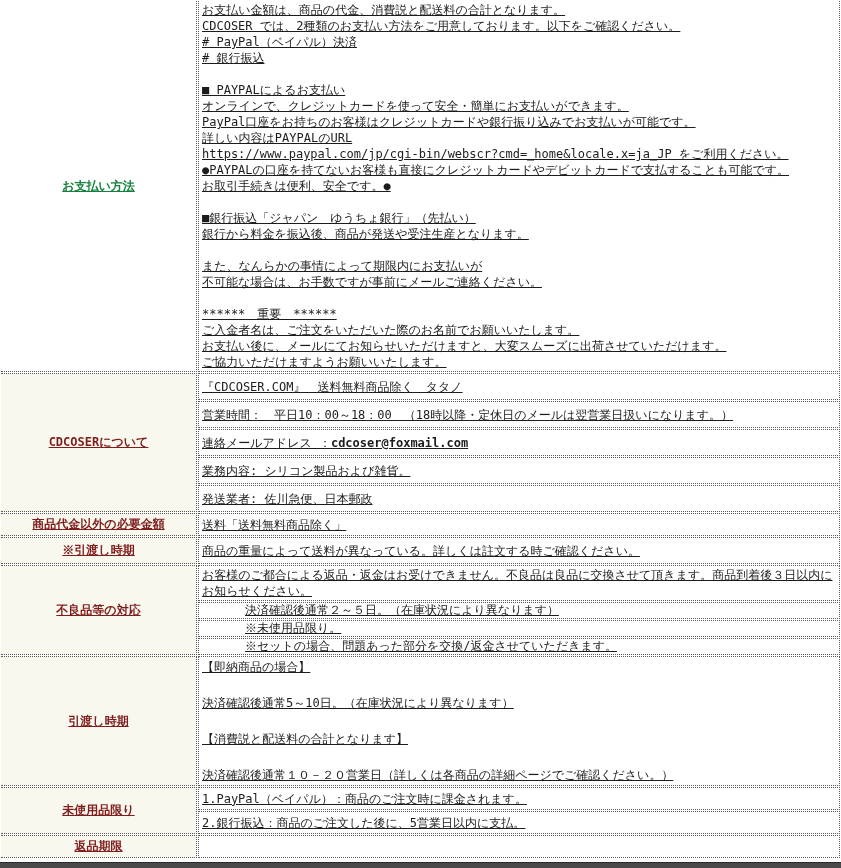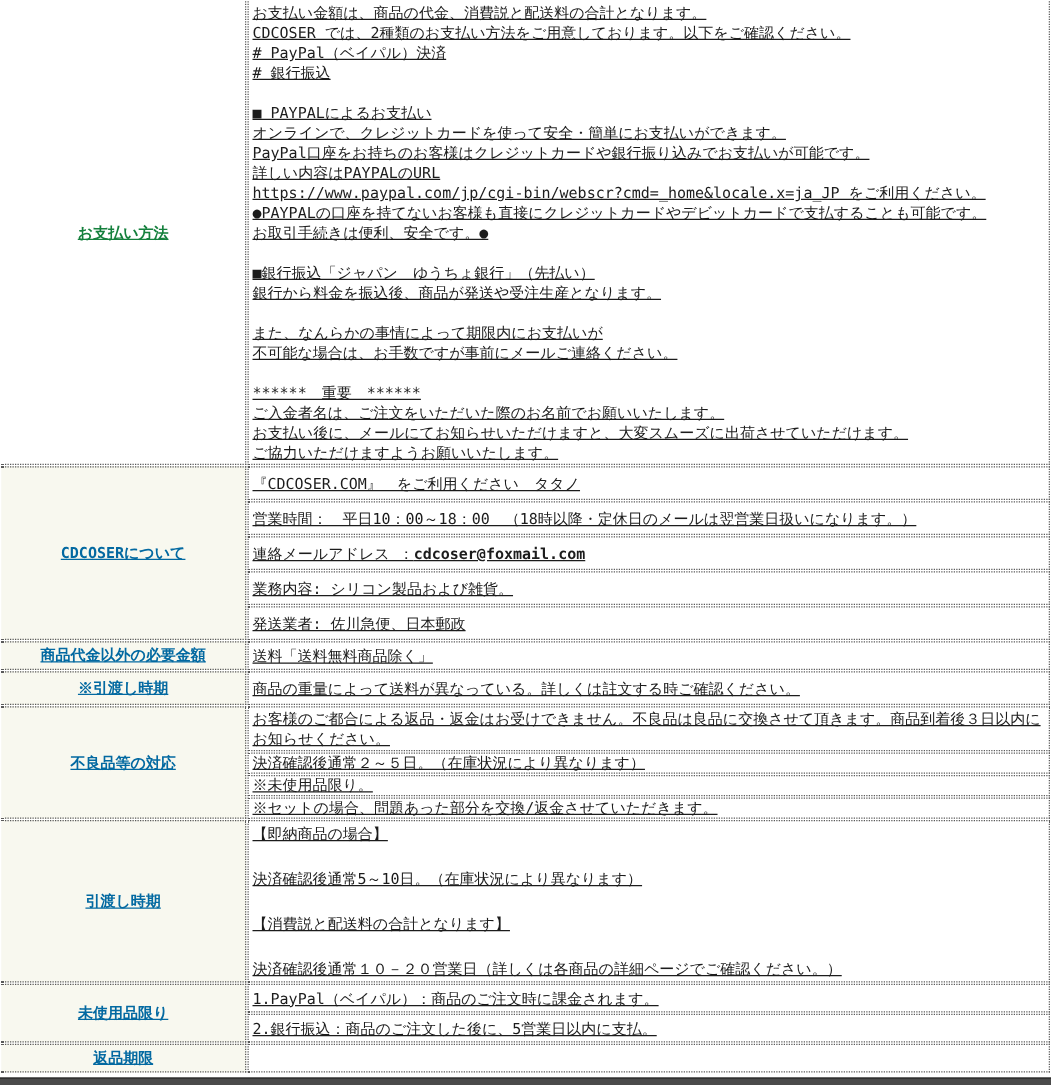--- a/index.html
+++ b/index.html
@@ -28,34 +28,34 @@
     vertical-align: middle;
     overflow: hidden;
     word-break: break-all;
     text-decoration: underline;
   }
   td.hdr {
     width: 189px;
     text-align: center;
     font-weight: bold;
     background: #f8f8ef;
-    color: #0369a1;
+    color: #7f1d1d;
     border-left: none;
   }
   td.hdr.first { background: #ffffff; color: #15803d; }
   tr.rowtop td { border-top: none; }
   td.content { background: #ffffff; vertical-align: middle; }
   td.content.top { vertical-align: top; }
   .ln { line-height: 16px; min-height: 16px; white-space: normal; }
   .lnw { line-height: 18px; min-height: 18px; }
   .email { font-weight: bold; }
   td.sub24 { height: 23px; }
   td.sub20 { height: 19px; }
   td.tight { height: 15px; padding-top: 0; padding-bottom: 0; }
-  td.tight .ln { line-height: 15px; min-height: 15px; }
+  td.tight .ln { line-height: 15px; min-height: 15px; margin-left: 43px; }
   .bottom-bar {
     position: absolute;
     left: 0; bottom: 0;
     width: 841px; height: 5px;
     border-top: 1px solid #2a2a2a;
   }
 </style>
 </head>
 <body>
 
@@ -88,21 +88,21 @@
         <div class="ln">******　重要　******</div>
         <div class="ln">ご入金者名は、ご注文をいただいた際のお名前でお願いいたします。</div>
         <div class="ln">お支払い後に、メールにてお知らせいただけますと、大変スムーズに出荷させていただけます。</div>
         <div class="ln">ご協力いただけますようお願いいたします。</div>
       </td>
     </tr>
 
     <tr>
       <td class="hdr" rowspan="5" style="background: rgb(248, 248, 239);">CDCOSERについて</td>
       <td class="content sub24">
-        <div class="ln">『CDCOSER.COM』　をご利用ください　タタノ</div>
+        <div class="ln">『CDCOSER.COM』　送料無料商品除く　タタノ</div>
       </td>
     </tr>
     <tr>
       <td class="content sub24">
         <div class="ln">営業時間：　平日10：00～18：00　（18時以降・定休日のメールは翌営業日扱いになります。）</div>
       </td>
     </tr>
     <tr>
       <td class="content sub24">
         <div class="ln">

